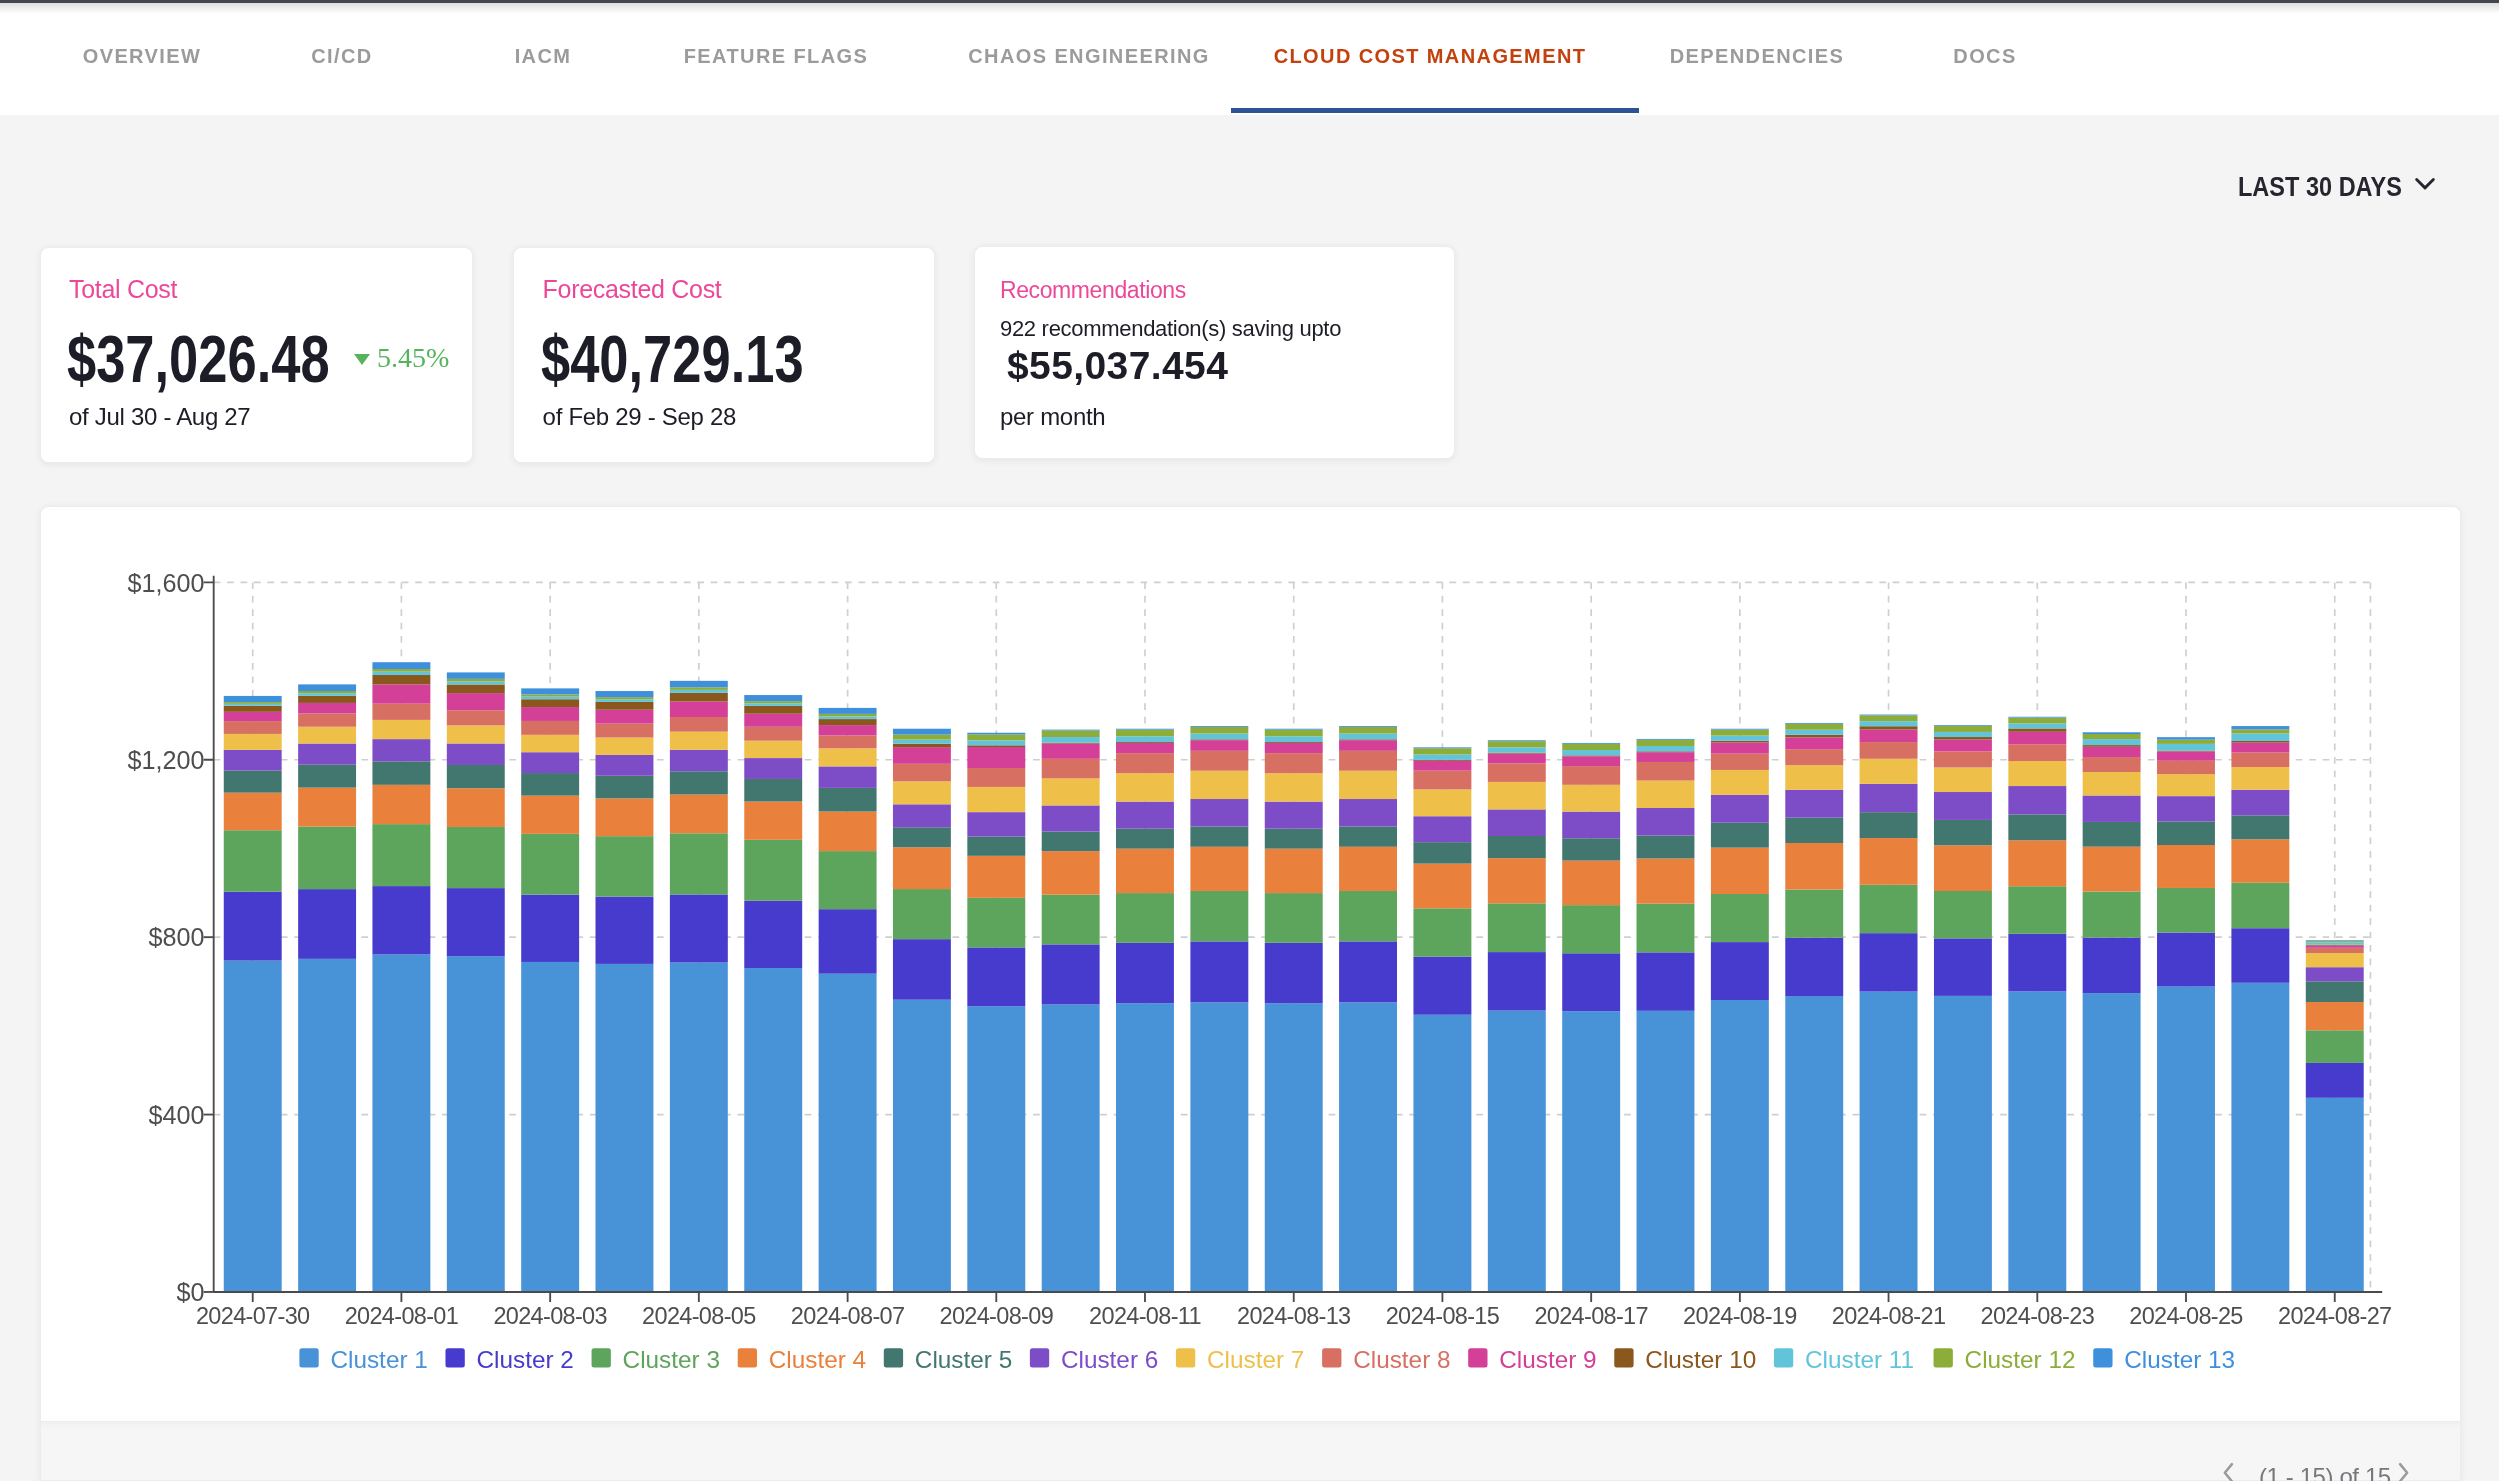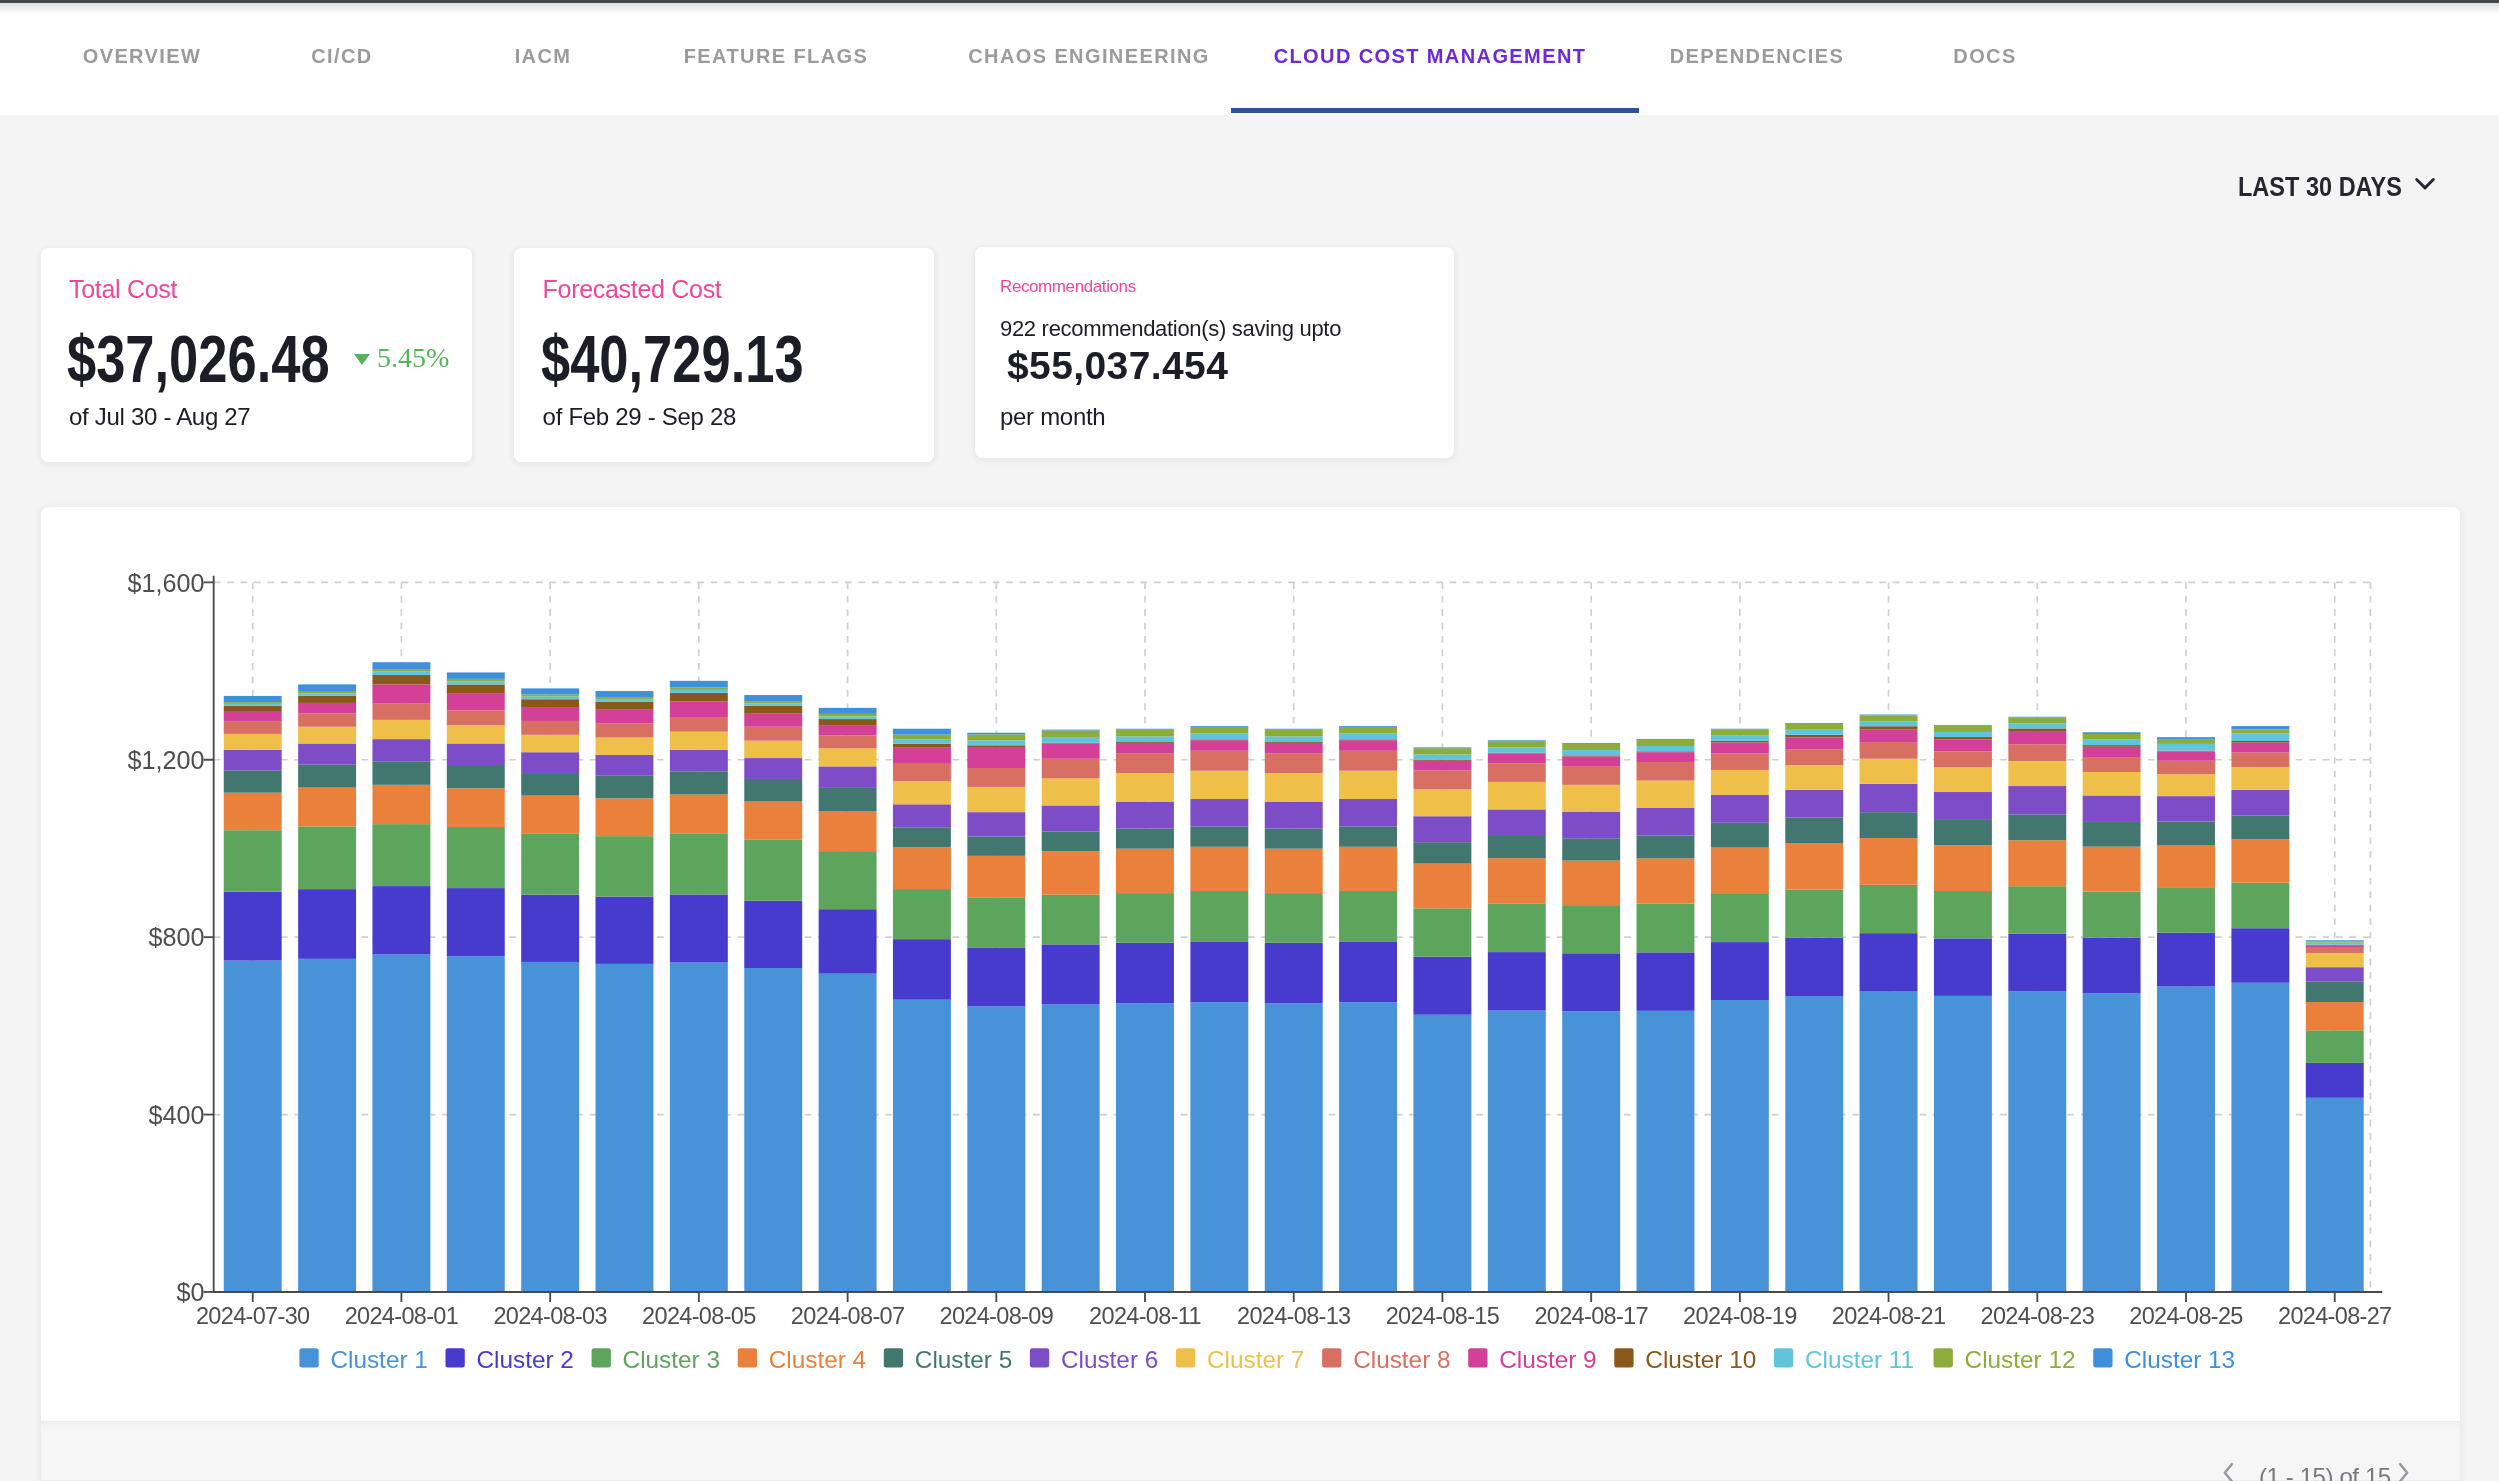--- a/index.html
+++ b/index.html
@@ -3,21 +3,21 @@
 <meta charset="utf-8">
 <style>
   * { margin:0; padding:0; box-sizing:border-box; }
   html,body { width:2500px; height:1482px; font-family:"Liberation Sans", sans-serif; background:#f4f4f4; overflow:hidden; }
   .page { position:relative; width:2400px; height:1482px; }
   
   .topstrip { position:absolute; left:0; top:0; width:2500px; height:2.5px; background:#43474e; z-index:5; }
   .topshadow { position:absolute; left:0; top:2.5px; width:2500px; height:11px; background:linear-gradient(to bottom, rgba(0,0,0,0.13), rgba(0,0,0,0)); z-index:5; }
   .nav { position:absolute; left:0; top:0; width:2500px; height:115px; background:#ffffff; }
   .tab { position:absolute; top:45px; transform:translateX(-50%); font-size:20px; font-weight:bold; letter-spacing:1.4px; color:#9b9b9b; white-space:nowrap; }
-  .tab.active { color:#6d28d9;text-align:right; }
+  .tab.active { color:#c2410c;text-align:right; }
   .underline { position:absolute; left:1231px; top:108px; width:408px; height:5px; background:#2d5394; }
   
   .last30 { position:absolute; left:2238px; top:171px; font-size:28px; font-weight:bold; letter-spacing:0px; color:#26262e; transform:scaleX(0.84); transform-origin:0 0; white-space:nowrap; }
   .chev { position:absolute; left:2414px; top:177px; width:22px; height:13.4px; }
   
   .card { position:absolute; background:#fff; border-radius:8.4px; border:0.8px solid #ececec; box-shadow:0 1.7px 6.7px rgba(40,41,61,0.07); }
   #card1 { left:40px; top:247px; width:433px; height:216px; }
   #card2 { left:513px; top:247px; width:422px; height:216px; }
   #card3 { left:974px; top:246px; width:481px; height:213px; }
   #card4 { left:1939px; top:247px; width:550px; height:204px; }
@@ -65,21 +65,21 @@
     <div class="tri" style="left:313px; top:106px;"></div>
     <div class="pct" style="left:336px; top:94px;font-family:Liberation Serif, serif;">5.45%</div>
     <div class="datespan" style="left:28px; top:155px;">of Jul 30 - Aug 27</div>
   </div>
   <div class="card" id="card2">
     <div class="clabel" style="left:28.6px; top:27px;">Forecasted Cost</div>
     <div class="bignum" style="left:27px; top:73px;">$40,729.13</div>
     <div class="datespan" style="left:28.6px; top:155px;">of Feb 29 - Sep 28</div>
   </div>
   <div class="card" id="card3">
-    <div class="clabel" style="left:25px; top:30px; font-size:17px; letter-spacing:-0.4px;">Recommendations</div>
+    <div class="clabel" style="left:25px; top:30px; font-size:23px; letter-spacing:-0.4px;">Recommendations</div>
     <div class="smline" style="left:25px; top:69px;">922 recommendation(s) saving upto</div>
     <div class="mednum" style="left:32px; top:97px;">$55,037.454</div>
     <div class="datespan" style="left:25px; top:156px;">per month</div>
   </div>
 
   <div class="card" id="chartcard">
     <svg width="2419" height="926" viewBox="0 0 2880 1103" font-family="Liberation Sans, sans-serif">
 <line x1="205.0" y1="723.7" x2="2774.0" y2="723.7" stroke="#cfcfcf" stroke-width="2" stroke-dasharray="8 8"></line>
 <line x1="205.0" y1="512.4" x2="2774.0" y2="512.4" stroke="#cfcfcf" stroke-width="2" stroke-dasharray="8 8"></line>
 <line x1="205.0" y1="301.1" x2="2774.0" y2="301.1" stroke="#cfcfcf" stroke-width="2" stroke-dasharray="8 8"></line>

